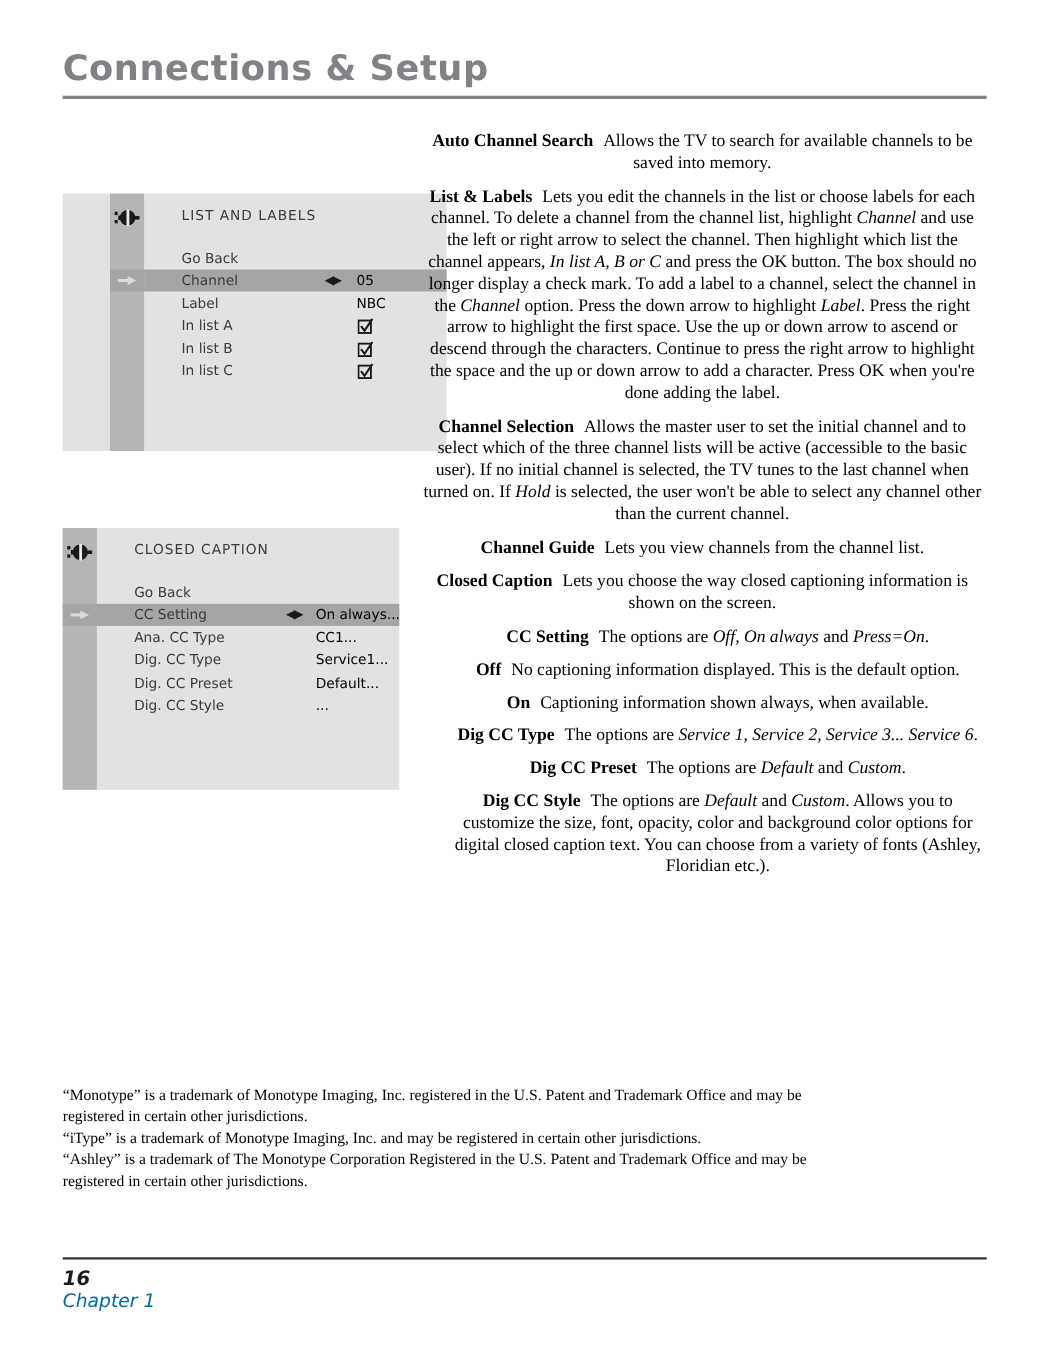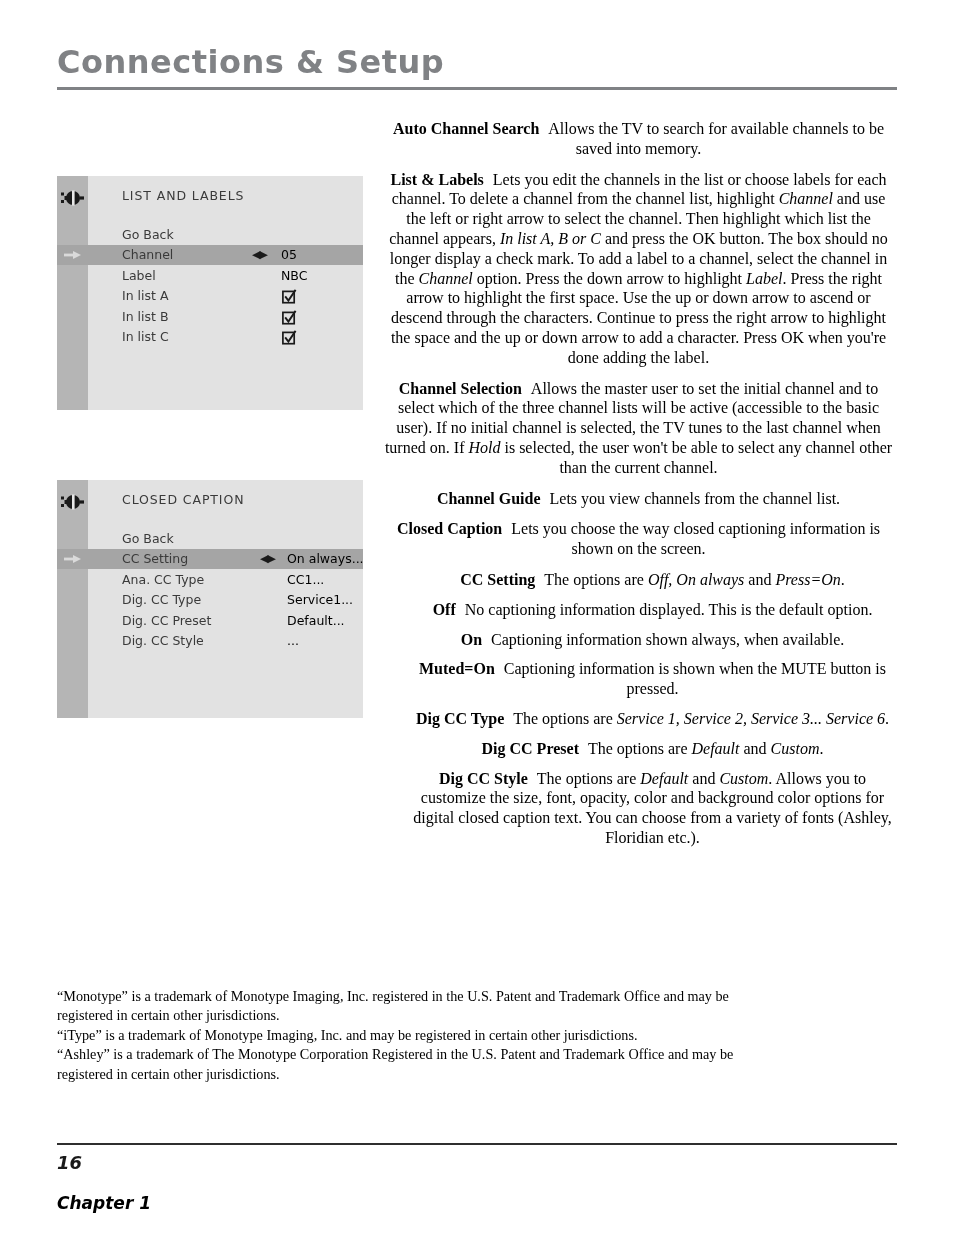--- a/index.html
+++ b/index.html
@@ -46,20 +46,21 @@
     background: #e2e2e2;
     display: flex;
     flex-direction: row;
     font-family: "DejaVu Sans", "Liberation Sans", sans-serif;
   }
   #panel-list-labels {
     left: 57px;
     top: 176px;
     width: 306px;
     height: 234px;
+    padding-left: 43px;
   }
   #panel-closed-caption {
     left: 57px;
     top: 480px;
     width: 306px;
     height: 238px;
   }
   .osd-rail {
     width: 31px;
     flex: 0 0 31px;
@@ -204,25 +205,24 @@
     font-family: "DejaVu Sans", "Liberation Sans", sans-serif;
     flex-direction: column;
   }
   .footer-page-number {
     font-weight: bold;
     font-style: italic;
     font-size: 18px;
     color: #1a1a1a;
   }
   .footer-chapter {
-    font-weight: bold;
+    font-weight: normal;
     font-style: italic;
     font-size: 17px;
-    color: #000000;
-    margin-top: 20px;
+    color: #0369a1;
   }
 </style>
 </head>
 <body>
 
 <div class="page-header">
   <h1 class="page-title">Connections &amp; Setup</h1>
   <div class="header-rule"></div>
 </div>
 
@@ -366,21 +366,20 @@
   <p><span class="lead">Channel Guide</span><span class="lead-gap"></span><span>Lets you view channels from the channel list.</span></p>
 
   <p><span class="lead">Closed Caption</span><span class="lead-gap"></span><span>Lets you choose the way closed captioning information is shown on the screen.</span></p>
 
   <p class="indented"><span class="lead">CC Setting</span><span class="lead-gap"></span><span>The options are </span><em>Off, On always</em><span> and </span><em>Press=On</em><span>.</span></p>
 
   <p class="indented"><span class="lead">Off</span><span class="lead-gap"></span><span>No captioning information displayed. This is the default option.</span></p>
 
   <p class="indented"><span class="lead">On</span><span class="lead-gap"></span><span>Captioning information shown always, when available.</span></p>
 
-  <p class="indented"><span class="lead">Muted=On</span><span class="lead-gap"></span><span>Captioning information is shown when the MUTE button is pressed.</span></p>
 
   <p class="indented"><span class="lead">Dig CC Type</span><span class="lead-gap"></span><span>The options are </span><em>Service 1, Service 2, Service 3... Service 6</em><span>.</span></p>
 
   <p class="indented"><span class="lead">Dig CC Preset</span><span class="lead-gap"></span><span>The options are </span><em>Default</em><span> and </span><em>Custom</em><span>.</span></p>
 
   <p class="indented"><span class="lead">Dig CC Style</span><span class="lead-gap"></span><span>The options are </span><em>Default</em><span> and </span><em>Custom</em><span>. Allows you to customize the size, font, opacity, color and background color options for digital closed caption text. You can choose from a variety of fonts (Ashley, Floridian etc.).</span></p>
 
 </div>
 
 <div class="trademarks">

